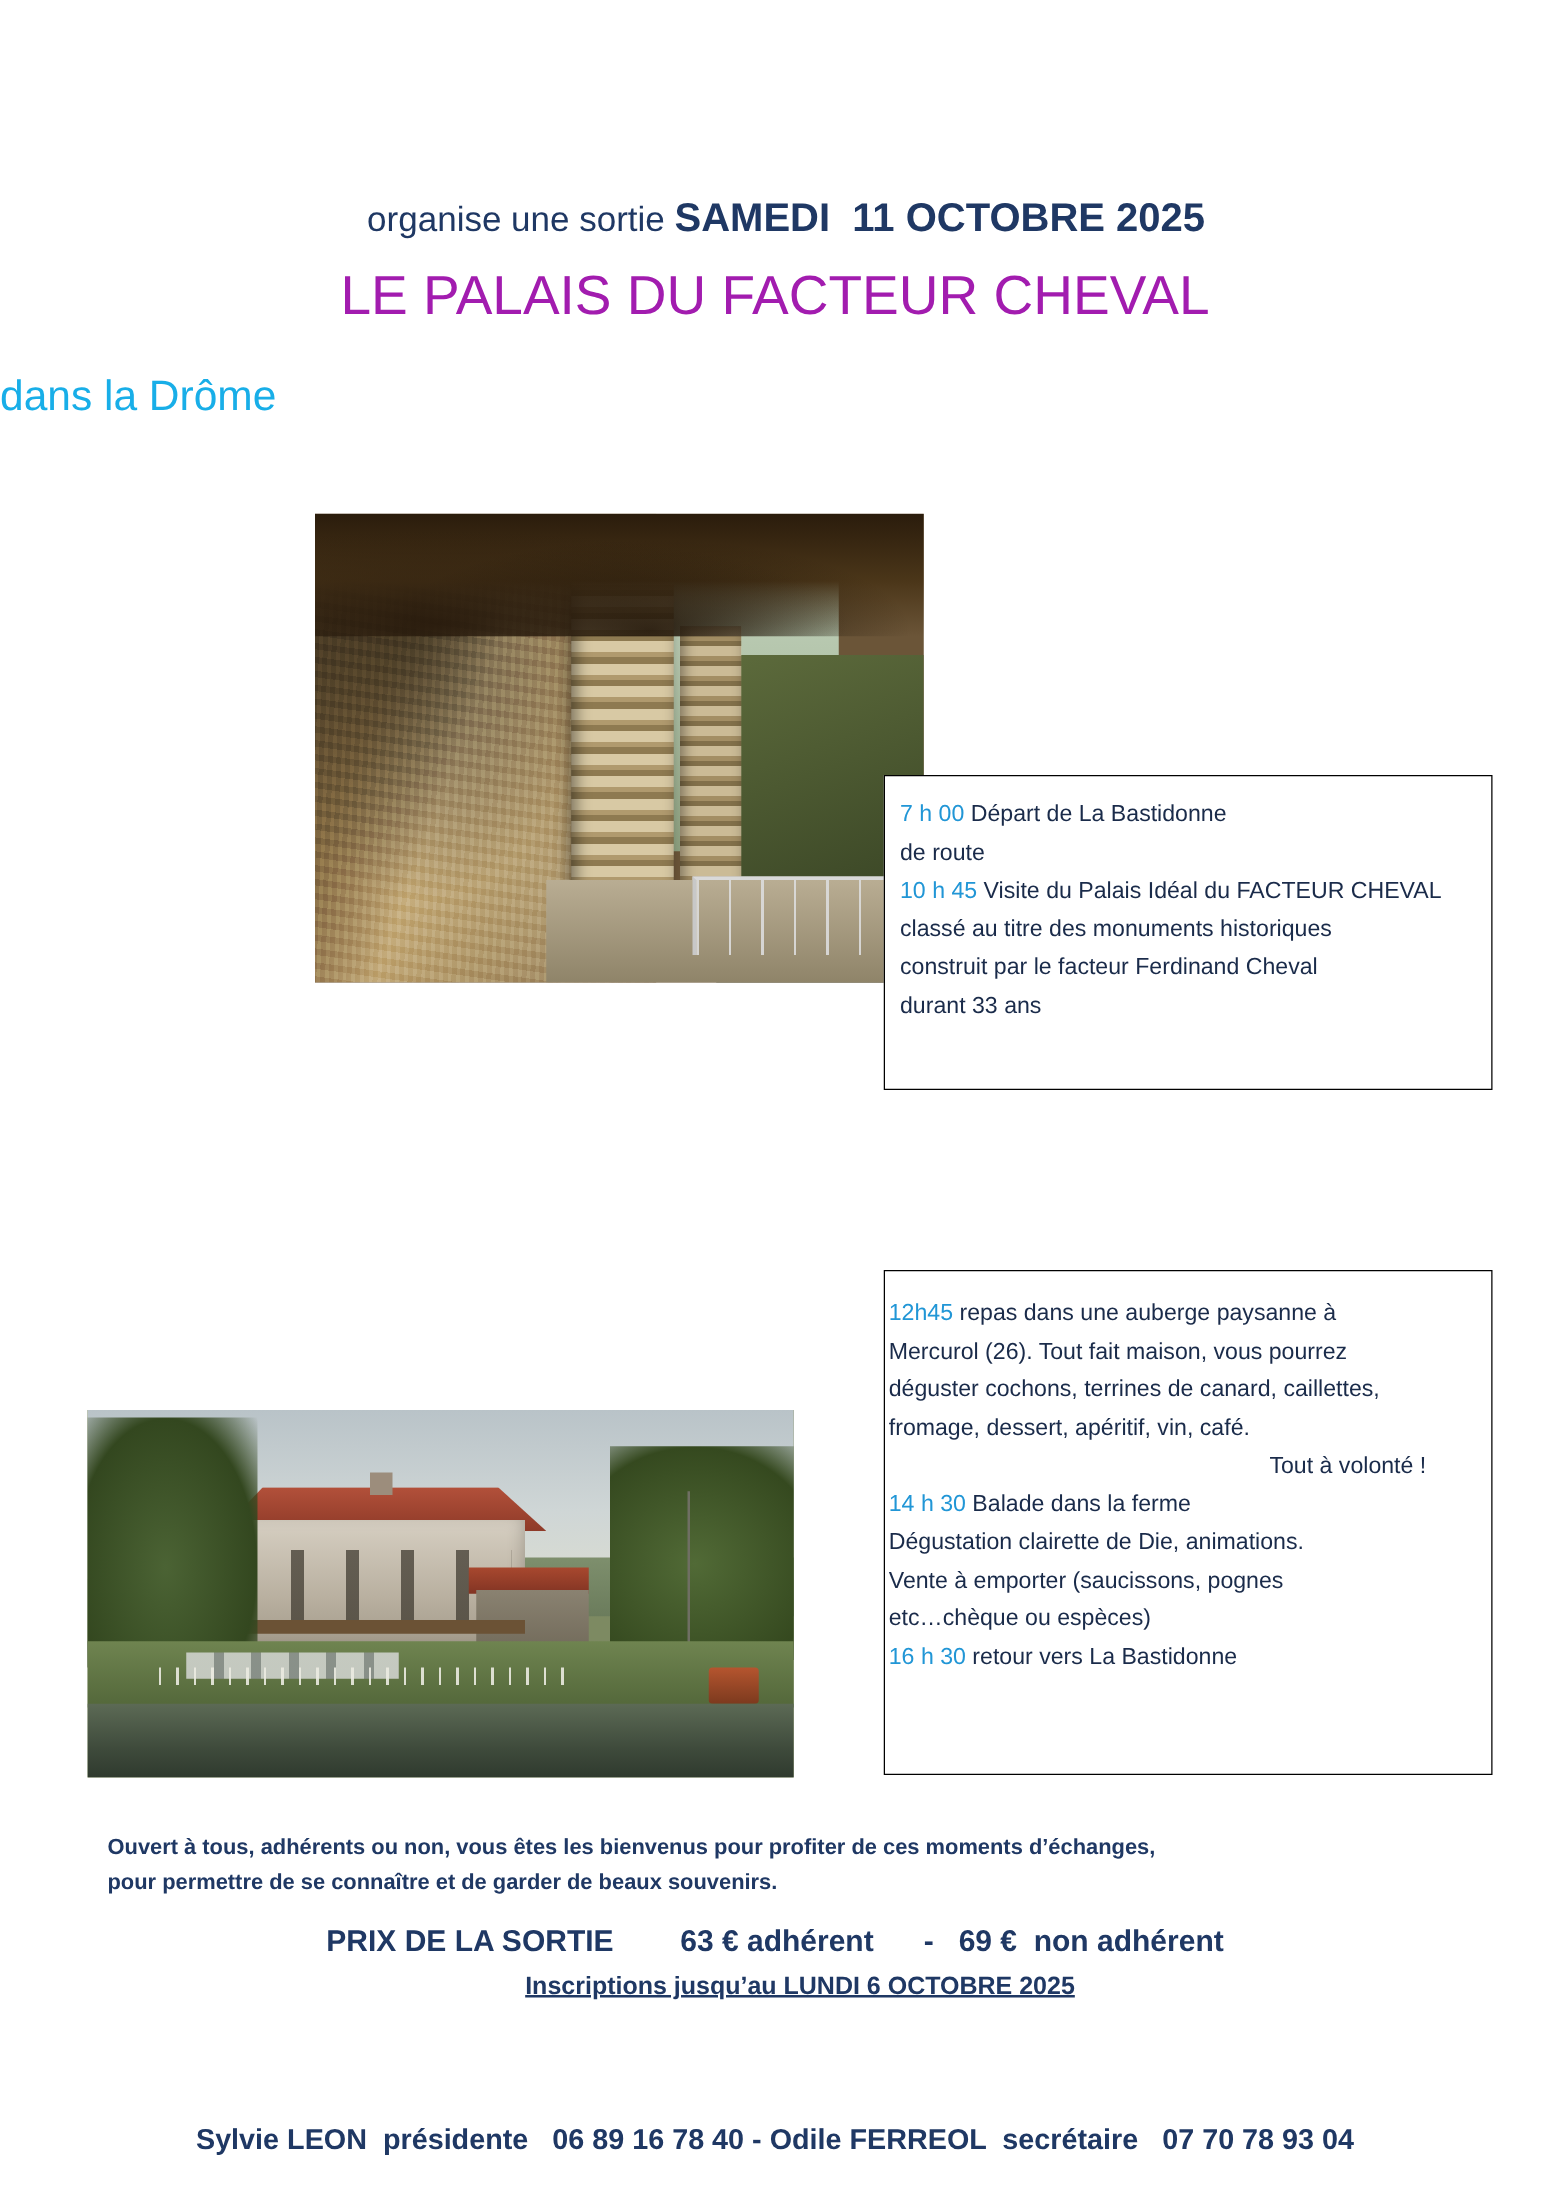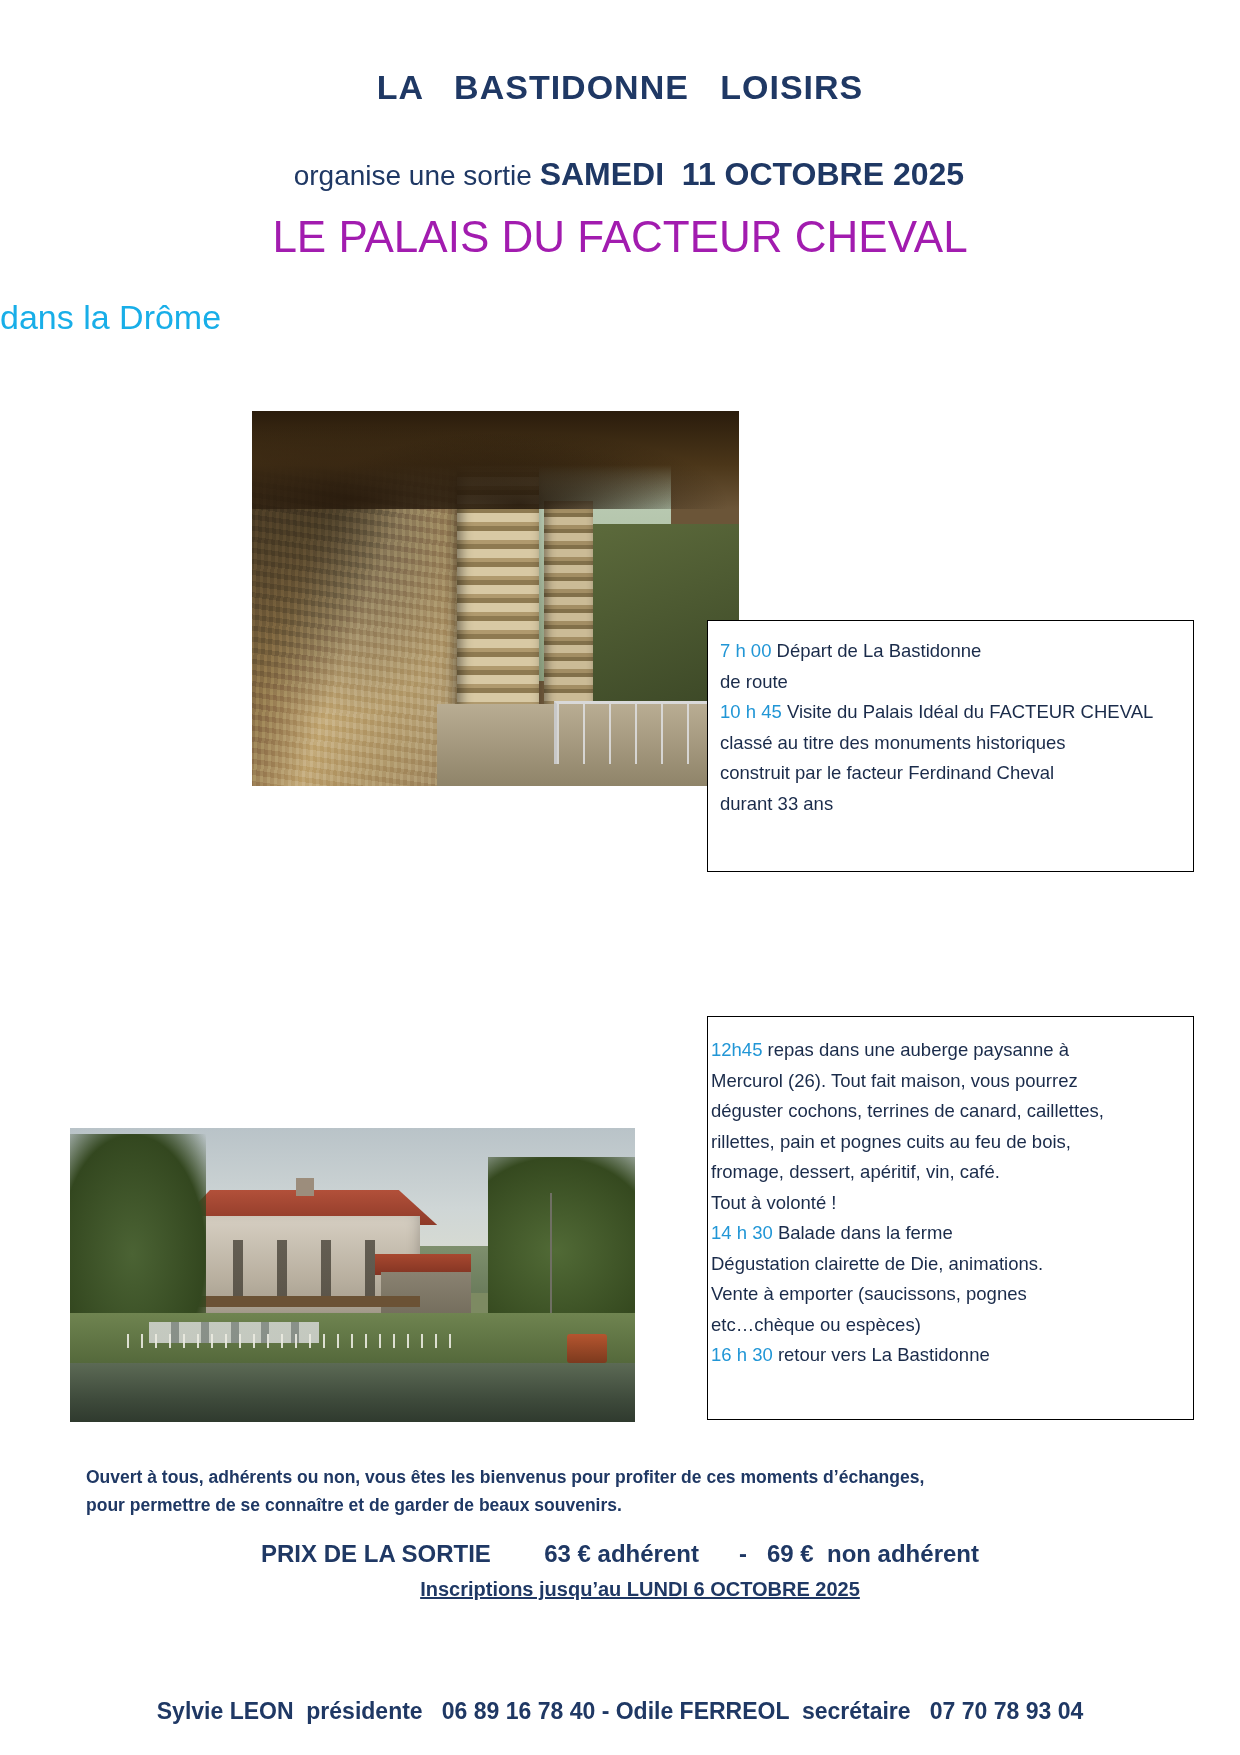--- a/index.html
+++ b/index.html
@@ -202,21 +202,21 @@
     padding: 18px 12px 12px 3px;
     background: #ffffff;
     font-size: 18.5px;
     line-height: 30.5px;
   }
   .time {
     color: #2196d6;
     margin-top: 12px;
   }
   .centered-line {
-    text-align: left;
+    text-align: right;
     padding-right: 40px;
   }
 
   
   .photo-auberge {
     position: absolute;
     left: 70px;
     top: 1128px;
     width: 565px;
     height: 294px;
@@ -344,21 +344,20 @@
     font-weight: bold;
     color: #1f3864;
     white-space: pre;
   }
 </style>
 </head>
 <body>
 
 <div class="page">
 
-  <div class="title-1">LA   BASTIDONNE   LOISIRS</div>
 
   <div class="title-2">
     <span class="small">organise une sortie </span><span class="big">SAMEDI  11 OCTOBRE 2025</span>
   </div>
 
   <div class="title-3">LE PALAIS DU FACTEUR CHEVAL</div>
   <div class="title-4">dans la Drôme</div>
 
   <div class="photo-palais">
     <div class="palais-sky"></div>
@@ -397,21 +396,20 @@
     <div class="aub-cars"></div>
     <div class="aub-horse"></div>
     <div class="aub-fence"></div>
     <div class="aub-water"></div>
   </div>
 
   <div class="box-2">
     <div><span class="time">12h45 </span><span>repas dans une auberge paysanne à</span></div>
     <div><span class="time"></span><span>Mercurol (26). Tout fait maison, vous pourrez</span></div>
     <div><span class="time"></span><span>déguster cochons, terrines de canard, caillettes,</span></div>
-    <div><span class="time"></span><span>rillettes, pain et pognes cuits au feu de bois,</span></div>
     <div><span class="time"></span><span>fromage, dessert,  apéritif, vin, café.</span></div>
     <div class="centered-line"><span>Tout à volonté !</span></div>
     <div><span class="time">14 h 30 </span><span>Balade dans la ferme</span></div>
     <div><span class="time"></span><span>Dégustation clairette de Die, animations.</span></div>
     <div><span class="time"></span><span>Vente à emporter (saucissons, pognes</span></div>
     <div><span class="time"></span><span>etc…chèque ou espèces)</span></div>
     <div><span class="time"> 16 h 30 </span><span>retour vers La Bastidonne</span></div>
   </div>
 
   <div class="note">

